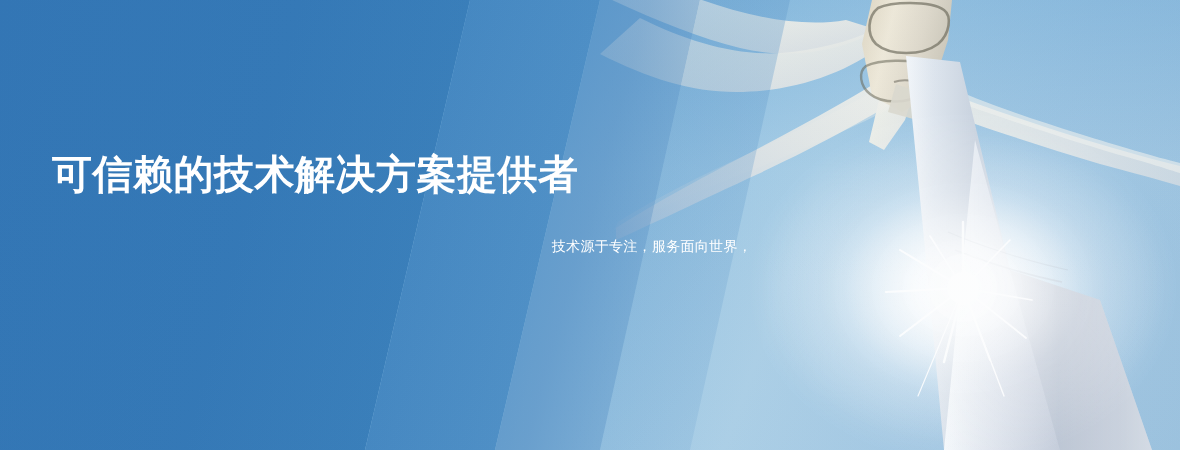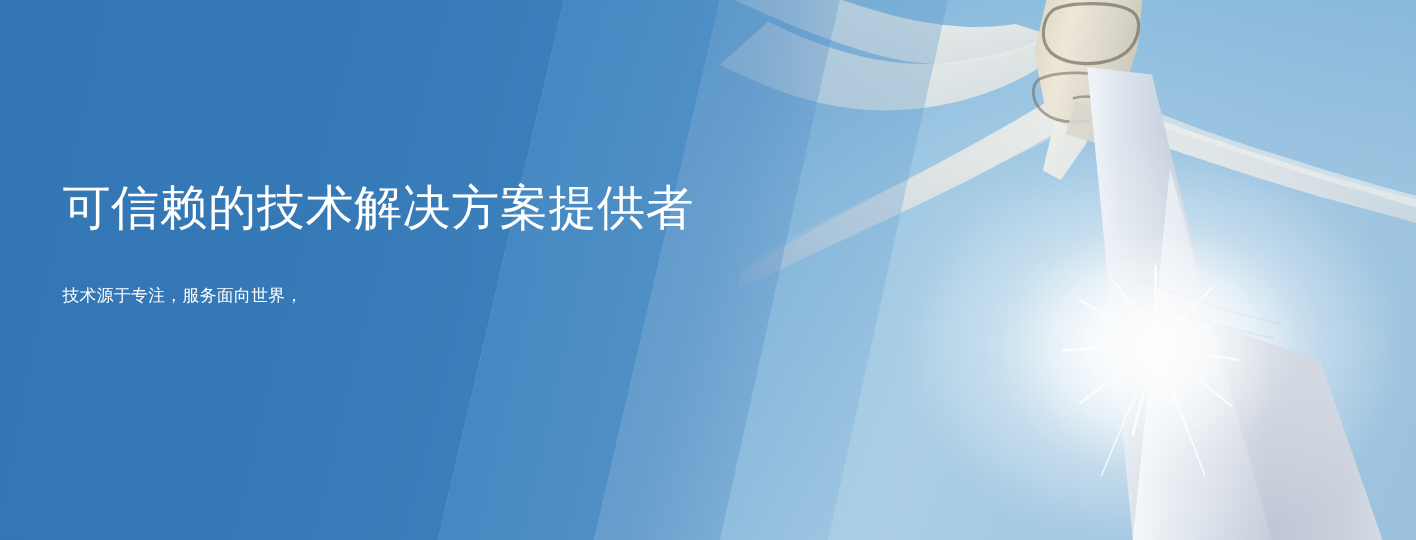--- a/index.html
+++ b/index.html
@@ -65,37 +65,38 @@
   .copy {
     position: absolute;
     left: 52px;
     top: 150px;
     width: 700px;
   }
   .headline {
     margin: 0;
     font-size: 40px;
     line-height: 48px;
-    font-weight: 400;
+    font-weight: 700;
     letter-spacing: 0.5px;
     color: #ffffff;
     white-space: nowrap;
   }
   .sub {
     margin: 0;
     padding-top: 33px;
   }
   .sub-line {
     display: block;
     font-size: 14px;
     line-height: 30px;
     font-weight: 400;
     letter-spacing: 0.3px;
     color: #ffffff;
     white-space: nowrap;
+    text-align: right;
   }
 </style>
 </head>
 <body>
 
 <div class="banner">
 
   <div class="photo">
     <div class="sky"></div>
     <div class="sky-top"></div>

